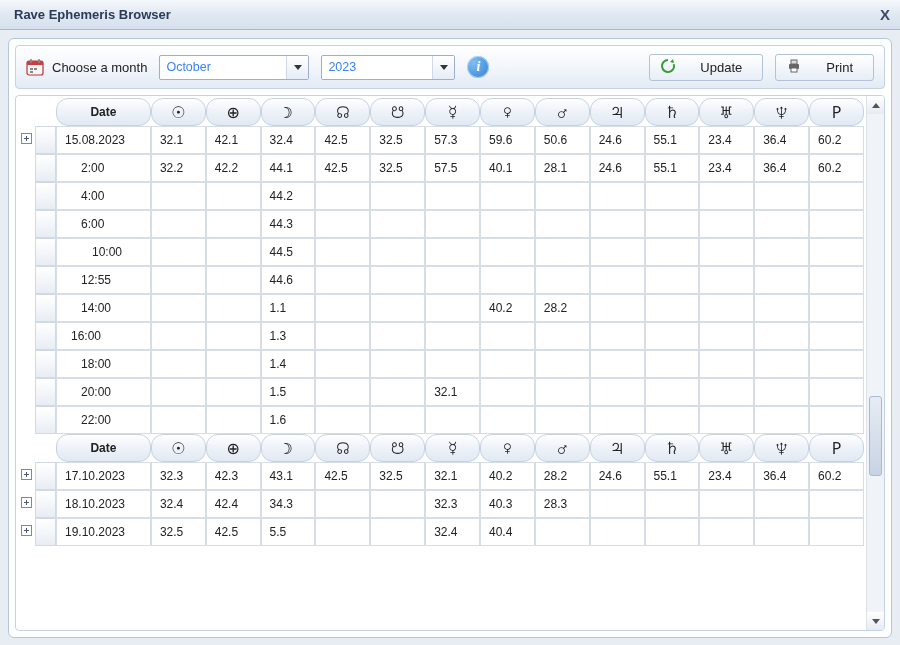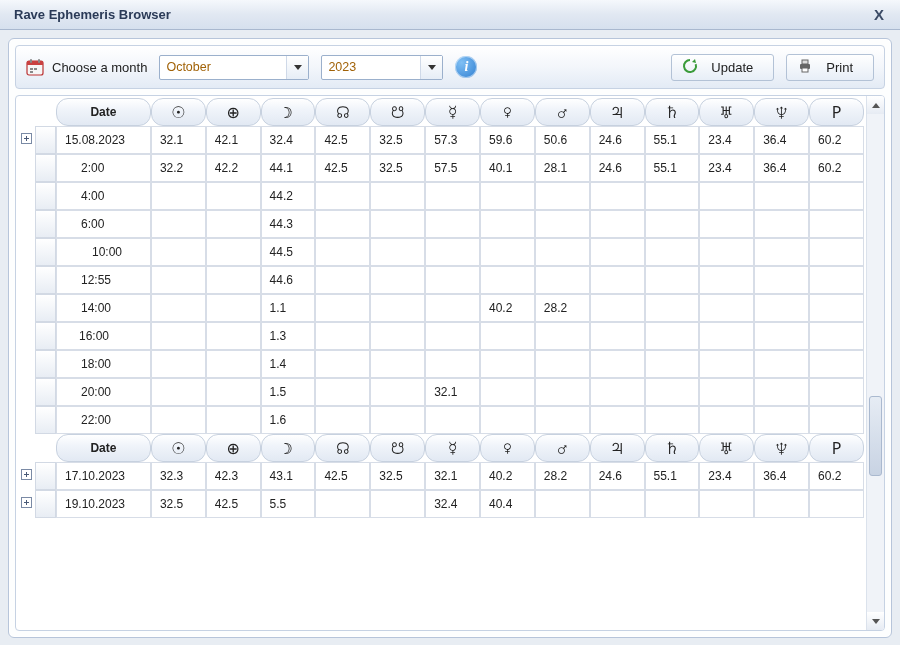--- a/index.html
+++ b/index.html
@@ -11,21 +11,21 @@
     background: #e8edf3;
     color: #222;
     overflow: hidden;
   }
   
   .titlebar {
     height: 30px;
     background: linear-gradient(to bottom, #f5f8fc 0%, #e1e8f2 50%, #d6e0ee 100%);
     border-bottom: 1px solid #a9b8cf;
     display: flex; align-items: center; justify-content: space-between;
-    padding: 0 10px 0 14px;
+    padding: 0 4px 0 14px;
     font-weight: bold;
   }
   .titlebar .title { font-size: 13px; color: #2a3a57; }
   .titlebar .close {
     font-weight: bold; font-size: 15px; color: #3b4b66;
     width: 22px; height: 22px; line-height: 22px; text-align: center;
     cursor: pointer;
   }
   
   .outer {
@@ -58,21 +58,21 @@
   .cal-icon svg { display: block; }
   .combo {
     height: 25px;
     background: #fff;
     border: 1px solid #9bb0cc;
     border-radius: 2px;
     display: flex; align-items: center;
     position: relative;
     padding-left: 6px; padding-right: 24px;
     font-size: 12.5px;
-    color: #a16207;
+    color: #3b82f6;
   }
   .combo .arrow-btn {
     position: absolute; right: 0; top: 0; bottom: 0;
     width: 22px;
     border-left: 1px solid #cfd9e8;
     background: linear-gradient(to bottom, #ffffff, #e6edf6);
     display: flex; align-items: center; justify-content: center;
   }
   .combo .arrow-btn::after {
     content: "";
@@ -89,21 +89,21 @@
     font-family: Georgia, serif; font-style: italic; font-weight: bold;
     font-size: 14px;
     box-shadow: inset 0 0 0 1px rgba(255,255,255,.5);
   }
   .btn {
     height: 27px;
     padding: 0 20px 0 10px;
     background: linear-gradient(to bottom, #ffffff, #e7eef7);
     border: 1px solid #b3c2d6;
     border-radius: 3px;
-    display: flex; align-items: center; gap: 13px;
+    display: flex; align-items: center; gap: 24px;
     font-size: 13px;
     cursor: pointer;
   }
   .spacer { flex: 1; }
   
   .grid-panel {
     flex: 1;
     margin: 0 6px 6px 6px;
     border: 1px solid #c6d2e3;
     border-radius: 4px;
@@ -231,21 +231,21 @@
         </svg>
       </span>
       <span>Choose a month</span>
     </div>
 
     <div class="combo" style="width:150px">
       <span>October</span>
       <span class="arrow-btn"></span>
     </div>
 
-    <div class="combo" style="width:122px">
+    <div class="combo" style="width:134px">
       <span>2023</span>
       <span class="arrow-btn"></span>
     </div>
 
     <span class="info-icon">i</span>
 
     <span class="spacer"></span>
 
     <div class="btn">
       <span>
@@ -435,21 +435,21 @@
               <td class="cell">28.2</td>
               <td class="cell"></td>
               <td class="cell"></td>
               <td class="cell"></td>
               <td class="cell"></td>
               <td class="cell"></td>
             </tr>
     <tr>
               <td class="g"></td>
               <td class="rowhead"></td>
-      <td class="cell" style="padding-left:22px">16:00</td>
+      <td class="cell" style="padding-left:14px">16:00</td>
       <td class="cell"></td>
               <td class="cell"></td>
               <td class="cell">1.3</td>
               <td class="cell"></td>
               <td class="cell"></td>
               <td class="cell"></td>
               <td class="cell"></td>
               <td class="cell"></td>
               <td class="cell"></td>
               <td class="cell"></td>
@@ -545,20 +545,38 @@
               <td class="cell">28.2</td>
               <td class="cell">24.6</td>
               <td class="cell">55.1</td>
               <td class="cell">23.4</td>
               <td class="cell">36.4</td>
               <td class="cell">60.2</td>
     </tr>
     <tr>
       <td class="g" style="text-align:center"><span class="exp plus"></span></td>
       <td class="rowhead"></td>
+      <td class="cell">18.10.2023</td>
+      <td class="cell">32.4</td>
+              <td class="cell">42.4</td>
+              <td class="cell">34.3</td>
+              <td class="cell"></td>
+              <td class="cell"></td>
+              <td class="cell">32.3</td>
+              <td class="cell">40.3</td>
+              <td class="cell">28.3</td>
+              <td class="cell"></td>
+              <td class="cell"></td>
+              <td class="cell"></td>
+              <td class="cell"></td>
+              <td class="cell"></td>
+    </tr>
+    <tr>
+      <td class="g" style="text-align:center"><span class="exp plus"></span></td>
+      <td class="rowhead"></td>
       <td class="cell">19.10.2023</td>
       <td class="cell">32.5</td>
               <td class="cell">42.5</td>
               <td class="cell">5.5</td>
               <td class="cell"></td>
               <td class="cell"></td>
               <td class="cell">32.4</td>
               <td class="cell">40.4</td>
               <td class="cell"></td>
               <td class="cell"></td>

